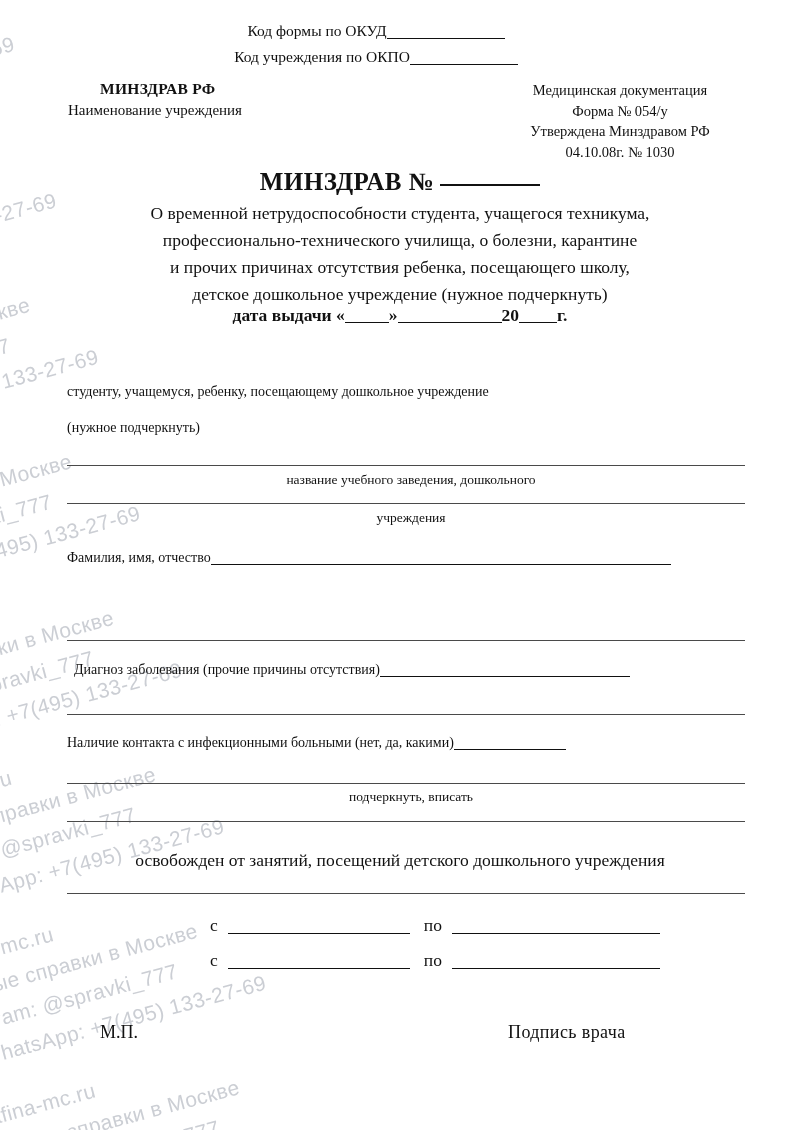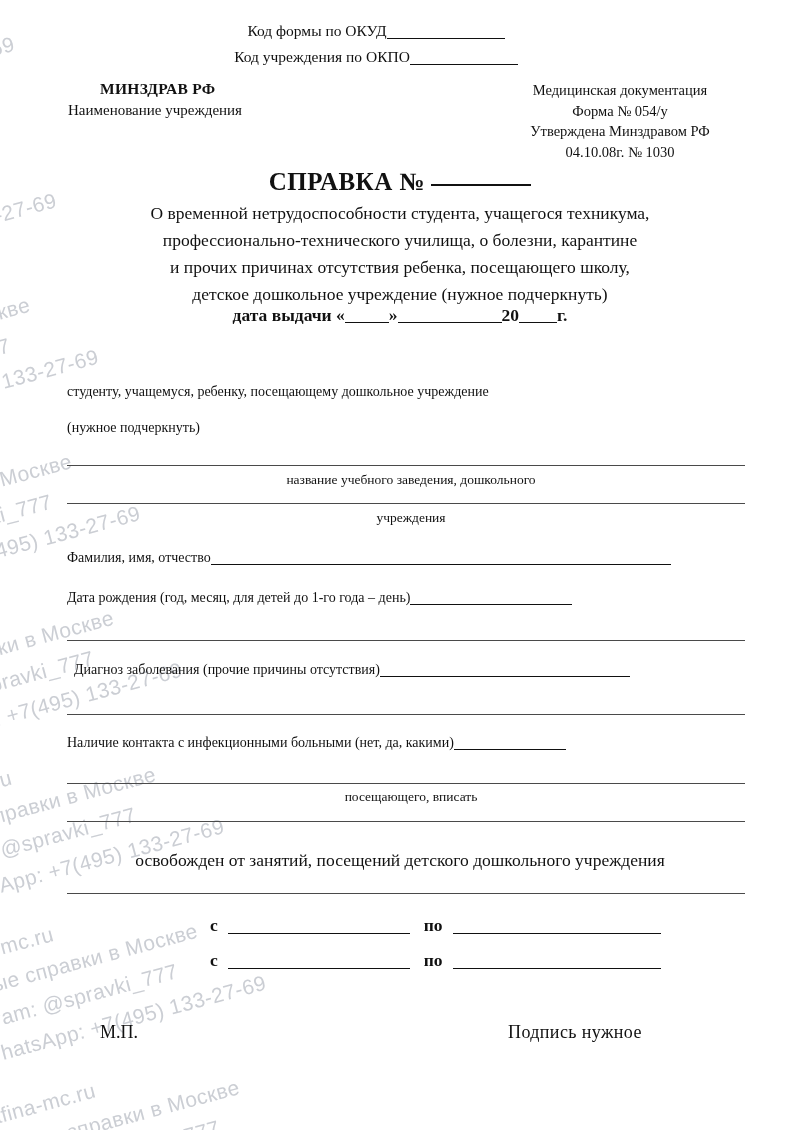--- a/index.html
+++ b/index.html
@@ -161,21 +161,20 @@
     left: 0; top: 850px; width: 800px;
     text-align: center;
     font-size: 17.5px;
   }
 
   .sc-row {
     left: 210px;
     width: 440px;
     font-size: 17.5px;
     white-space: nowrap;
-    font-weight: bold;
   }
   .sc-row .s-lbl { display: inline-block; }
   .sc-row .s-fill {
     display: inline-block;
     border-bottom: 1.5px solid #111;
     height: 15px;
     vertical-align: -3px;
   }
   .s-fill-1 { width: 182px; margin-left: 10px; }
   .s-lbl-2 { margin-left: 14px; }
@@ -263,21 +262,21 @@
     </div>
 
     <div class="abs doc-meta">
       <div>Медицинская  документация</div>
       <div>Форма № 054/у</div>
       <div>Утверждена Минздравом  РФ</div>
       <div>04.10.08г. № 1030</div>
     </div>
 
     <div class="abs spravka">
-      <span>СПРАВКА  №</span><span class="blank b-num"></span>
+      <span>МИНЗДРАВ  №</span><span class="blank b-num"></span>
     </div>
 
     <div class="abs title-lines">
       <span class="tl">О временной нетрудоспособности студента, учащегося техникума,</span>
       <span class="tl">профессионально-технического училища, о болезни, карантине</span>
       <span class="tl">и прочих причинах отсутствия ребенка, посещающего школу,</span>
       <span class="tl">детское дошкольное учреждение (нужное подчеркнуть)</span>
     </div>
 
     <div class="abs date-line">
@@ -291,45 +290,42 @@
 
     <div class="abs rule" style="top:465px;"></div>
     <div class="abs caption" style="top:472px;">название учебного заведения, дошкольного</div>
     <div class="abs rule" style="top:503px;"></div>
     <div class="abs caption" style="top:510px;">учреждения</div>
 
     <div class="abs field" style="top:548px;">
       <span class="lbl">Фамилия, имя, отчество</span><span class="fill" style="width:460px;"></span>
     </div>
 
-    <div class="abs field" style="top:588px;">
-      <span class="lbl">Дата рождения (год, месяц, для детей до 1-го года – день)</span><span class="fill" style="width:162px;"></span>
-    </div>
     <div class="abs rule" style="top:640px;"></div>
 
     <div class="abs field" style="top:660px;left:74px;">
       <span class="lbl">Диагноз заболевания (прочие причины отсутствия)</span><span class="fill" style="width:250px;"></span>
     </div>
     <div class="abs rule" style="top:714px;"></div>
 
     <div class="abs field" style="top:733px;">
       <span class="lbl">Наличие контакта с инфекционными  больными (нет, да, какими)</span><span class="fill" style="width:112px;"></span>
     </div>
     <div class="abs rule" style="top:783px;"></div>
-    <div class="abs caption" style="top:789px;">посещающего, вписать</div>
+    <div class="abs caption" style="top:789px;">подчеркнуть, вписать</div>
     <div class="abs rule" style="top:821px;"></div>
 
     <div class="abs release">освобожден от занятий, посещений детского дошкольного учреждения</div>
     <div class="abs rule" style="top:893px;"></div>
 
     <div class="abs sc-row" style="top:915px;">
       <span class="s-lbl">с</span><span class="s-fill s-fill-1"></span><span class="s-lbl s-lbl-2">по</span><span class="s-fill s-fill-2"></span>
     </div>
 
     <div class="abs sc-row" style="top:950px;">
       <span class="s-lbl">с</span><span class="s-fill s-fill-1"></span><span class="s-lbl s-lbl-2">по</span><span class="s-fill s-fill-2"></span>
     </div>
 
     <div class="abs mp">М.П.</div>
-    <div class="abs sign">Подпись  нужное</div>
+    <div class="abs sign">Подпись  врача</div>
 
   </div>
 </div>
 
 </body></html>

